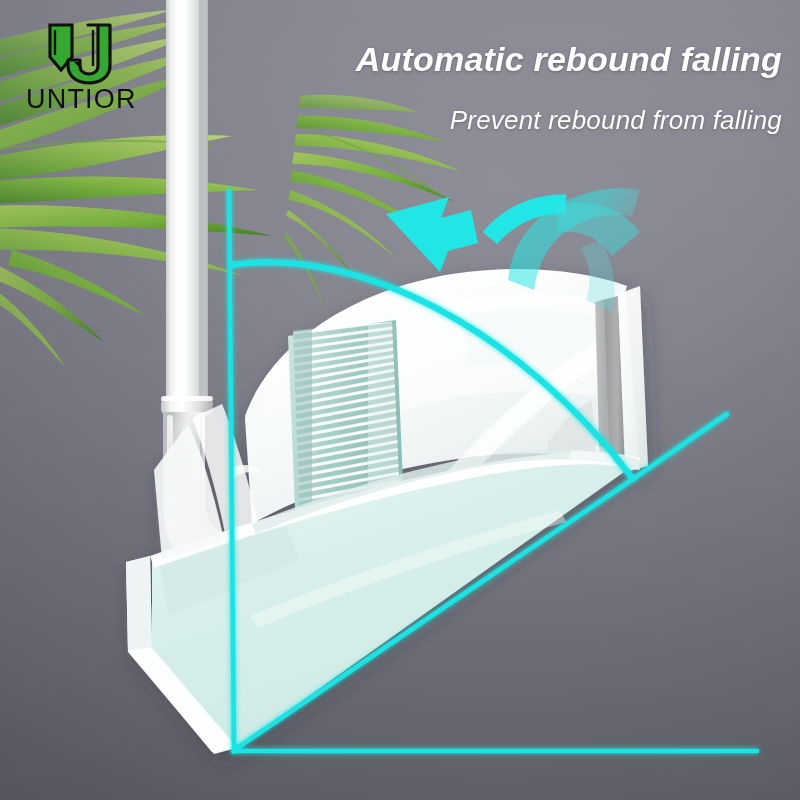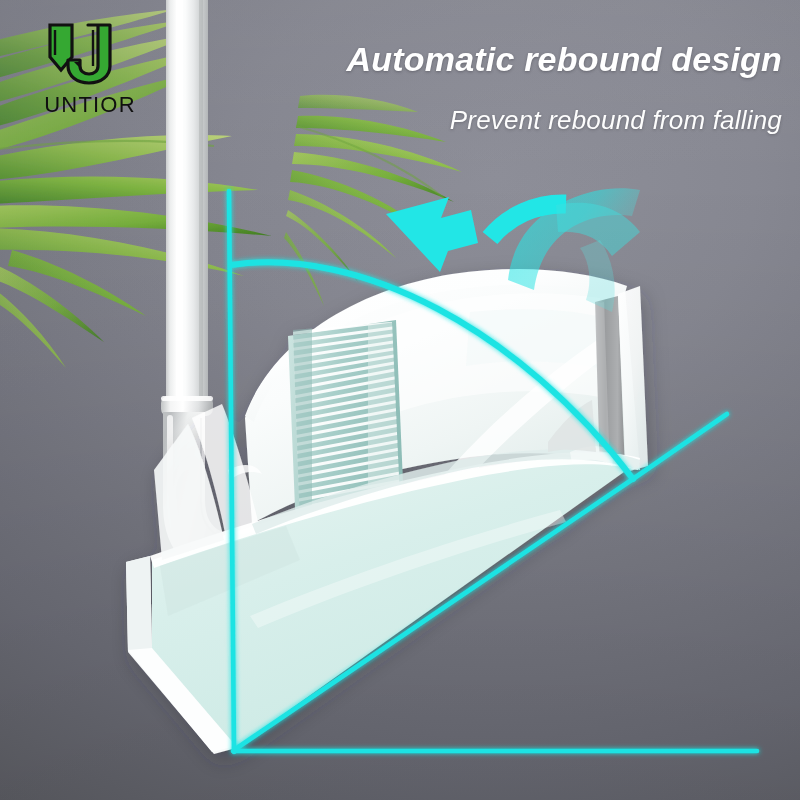--- a/index.html
+++ b/index.html
@@ -48,24 +48,23 @@
   
   .annot { position:absolute; inset:0; pointer-events:none; }
 
   
   .logo {
     position:absolute; left:26px; top:22px;
     width:128px; height:98px;
   }
   .logo-mark { position:absolute; left:20px; top:0; width:76px; height:64px; }
   .logo-word {
-    position:absolute; left:0; top:72px; width:128px;
-    text-align:center;
+    position:absolute; left:0; top:64px; width:128px;
     font-family:"Liberation Sans", sans-serif;
-    font-size:22px; font-weight:400; letter-spacing:1.2px;
+    font-size:27px; font-weight:400; letter-spacing:1.2px;
     color:#101010; line-height:1;
     white-space:nowrap;
   }
 
   
   .headline {
     position:absolute; right:18px; top:40px;
     font-size:34px; font-weight:bold; font-style:italic;
     color:#ffffff; letter-spacing:.2px; white-space:nowrap;
     text-shadow:0 1px 3px rgba(40,40,48,.38);
@@ -395,17 +394,17 @@
                C 34 49, 38 52, 43 52
                C 48 52, 52 49, 52 44
                L 52 3 Z" fill="#35A832" stroke="#111111" stroke-width="3.2" stroke-linejoin="round"></path>
       <path d="M47 8 L47 44" stroke="#111111" stroke-width="2.4"></path>
 
       <path d="M28 40 L34 40 L34 46 Z" fill="#111111"></path>
     </svg>
     <div class="logo-word">UNTIOR</div>
   </div>
 
-  <div class="headline">Automatic rebound design</div>
+  <div class="headline">Automatic rebound falling</div>
 
   <div class="subhead">Prevent rebound from falling</div>
 
 </div>
 
 </body></html>

